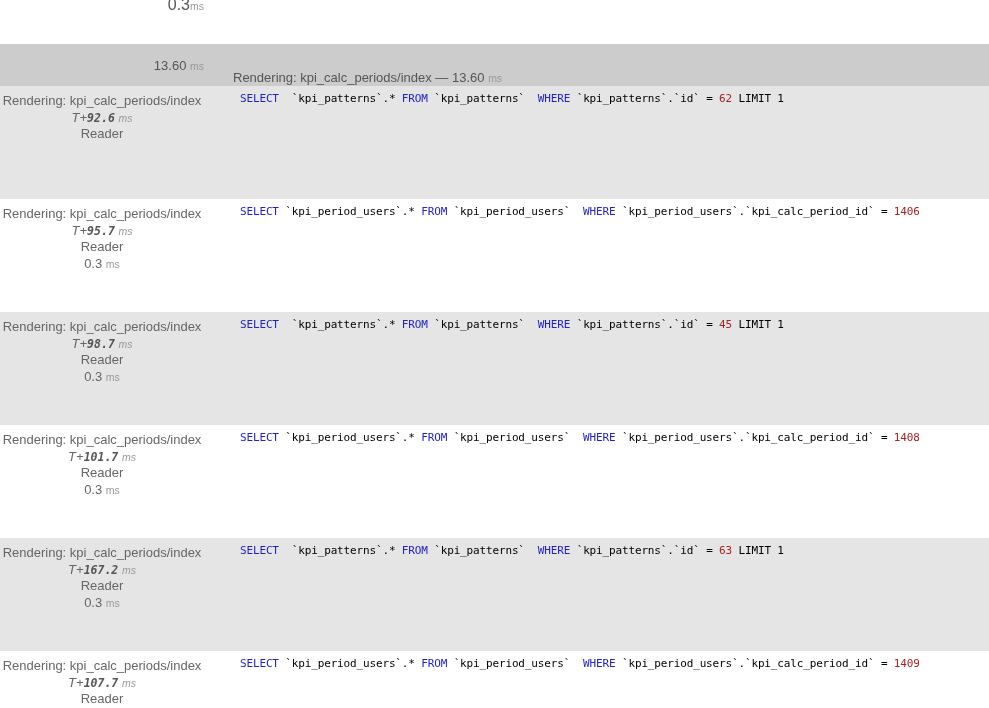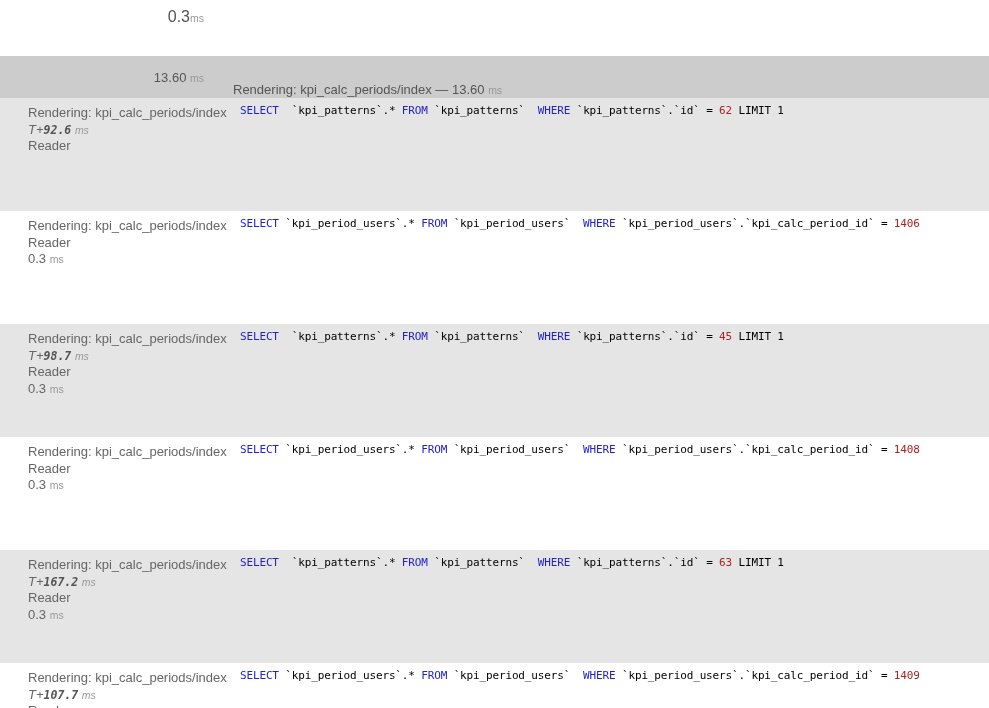--- a/index.html
+++ b/index.html
@@ -29,21 +29,20 @@
   }
   .row.alt { background: #e5e5e5; }
   .row.plain { background: #ffffff; }
   .row.head { background: #cccccc; }
 
   
   .row-partial {
     height: 44px;
     background: #ffffff;
     position: relative;
-    margin-top: 12px;
   }
   .row-partial .dur-small {
     position: absolute;
     right: 785px;
     top: -4px;
     text-align: right;
     white-space: nowrap;
   }
 
   
@@ -74,23 +73,22 @@
   
   .sqlrow {
     height: 113px;
     position: relative;
   }
   .left-col {
     position: absolute;
     left: 0;
     top: 0;
     width: 204px;
-    text-align: left;
+    text-align: center;
     padding-top: 7px;
-    padding-left: 28px;
   }
   .left-col .lc-line {
     display: block;
     line-height: 16.5px;
     white-space: nowrap;
     font-size: 13px;
     color: #666666;
   }
   .lc-parent {
     font-size: 13px;
@@ -172,39 +170,41 @@
       <span class="lc-line lc-parent">Rendering: kpi_calc_periods/index</span>
       <span class="lc-line lc-offset"><span>T+</span><span class="num">92.6</span> <span class="unit">ms</span></span>
       <span class="lc-line lc-type">Reader</span>
     </div>
     <div class="sql"><span class="kw">SELECT</span>  <span class="tbl">`kpi_patterns`.*</span> <span class="kw">FROM</span> <span class="tbl">`kpi_patterns`</span>  <span class="kw">WHERE</span> <span class="tbl">`kpi_patterns`.`id`</span> <span class="op">=</span> <span class="num">62</span> <span class="op">LIMIT 1</span></div>
   </div>
 
   <div class="row plain sqlrow">
     <div class="left-col">
       <span class="lc-line lc-parent">Rendering: kpi_calc_periods/index</span>
+      <span class="lc-line lc-offset"><span>T+</span><span class="num">95.7</span> <span class="unit">ms</span></span>
       <span class="lc-line lc-type">Reader</span>
       <span class="lc-line lc-dur"><span>0.3</span> <span class="unit">ms</span></span>
     </div>
     <div class="sql"><span class="kw">SELECT</span> <span class="tbl">`kpi_period_users`.*</span> <span class="kw">FROM</span> <span class="tbl">`kpi_period_users`</span>  <span class="kw">WHERE</span> <span class="tbl">`kpi_period_users`.`kpi_calc_period_id`</span> <span class="op">=</span> <span class="num">1406</span><span class="op"></span></div>
   </div>
 
   <div class="row alt sqlrow">
     <div class="left-col">
       <span class="lc-line lc-parent">Rendering: kpi_calc_periods/index</span>
       <span class="lc-line lc-offset"><span>T+</span><span class="num">98.7</span> <span class="unit">ms</span></span>
       <span class="lc-line lc-type">Reader</span>
       <span class="lc-line lc-dur"><span>0.3</span> <span class="unit">ms</span></span>
     </div>
     <div class="sql"><span class="kw">SELECT</span>  <span class="tbl">`kpi_patterns`.*</span> <span class="kw">FROM</span> <span class="tbl">`kpi_patterns`</span>  <span class="kw">WHERE</span> <span class="tbl">`kpi_patterns`.`id`</span> <span class="op">=</span> <span class="num">45</span> <span class="op">LIMIT 1</span></div>
   </div>
 
   <div class="row plain sqlrow">
     <div class="left-col">
       <span class="lc-line lc-parent">Rendering: kpi_calc_periods/index</span>
+      <span class="lc-line lc-offset"><span>T+</span><span class="num">101.7</span> <span class="unit">ms</span></span>
       <span class="lc-line lc-type">Reader</span>
       <span class="lc-line lc-dur"><span>0.3</span> <span class="unit">ms</span></span>
     </div>
     <div class="sql"><span class="kw">SELECT</span> <span class="tbl">`kpi_period_users`.*</span> <span class="kw">FROM</span> <span class="tbl">`kpi_period_users`</span>  <span class="kw">WHERE</span> <span class="tbl">`kpi_period_users`.`kpi_calc_period_id`</span> <span class="op">=</span> <span class="num">1408</span><span class="op"></span></div>
   </div>
 
   <div class="row alt sqlrow">
     <div class="left-col">
       <span class="lc-line lc-parent">Rendering: kpi_calc_periods/index</span>
       <span class="lc-line lc-offset"><span>T+</span><span class="num">167.2</span> <span class="unit">ms</span></span>

